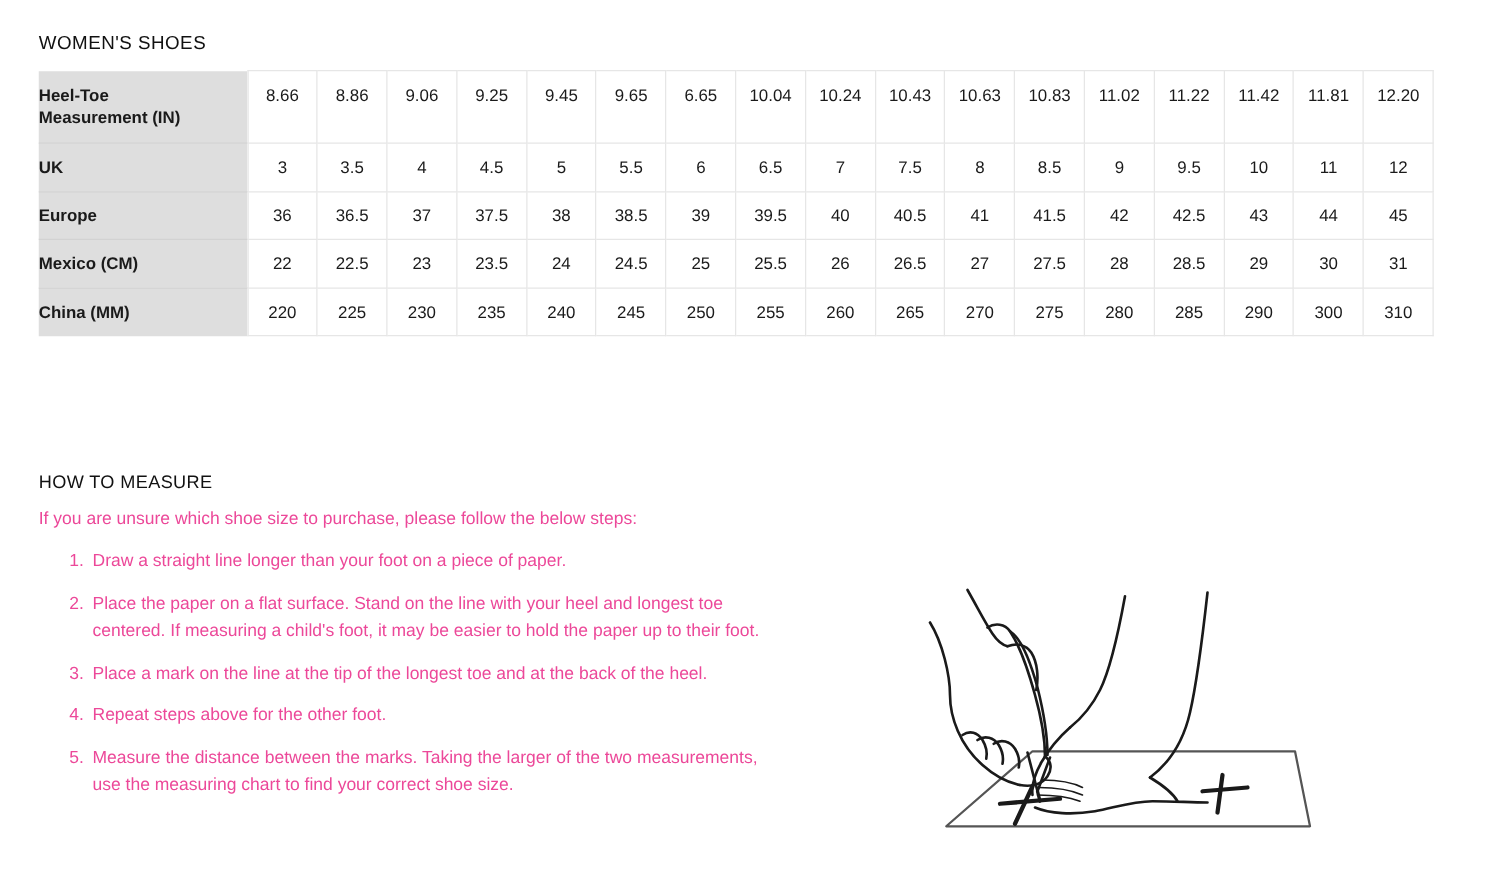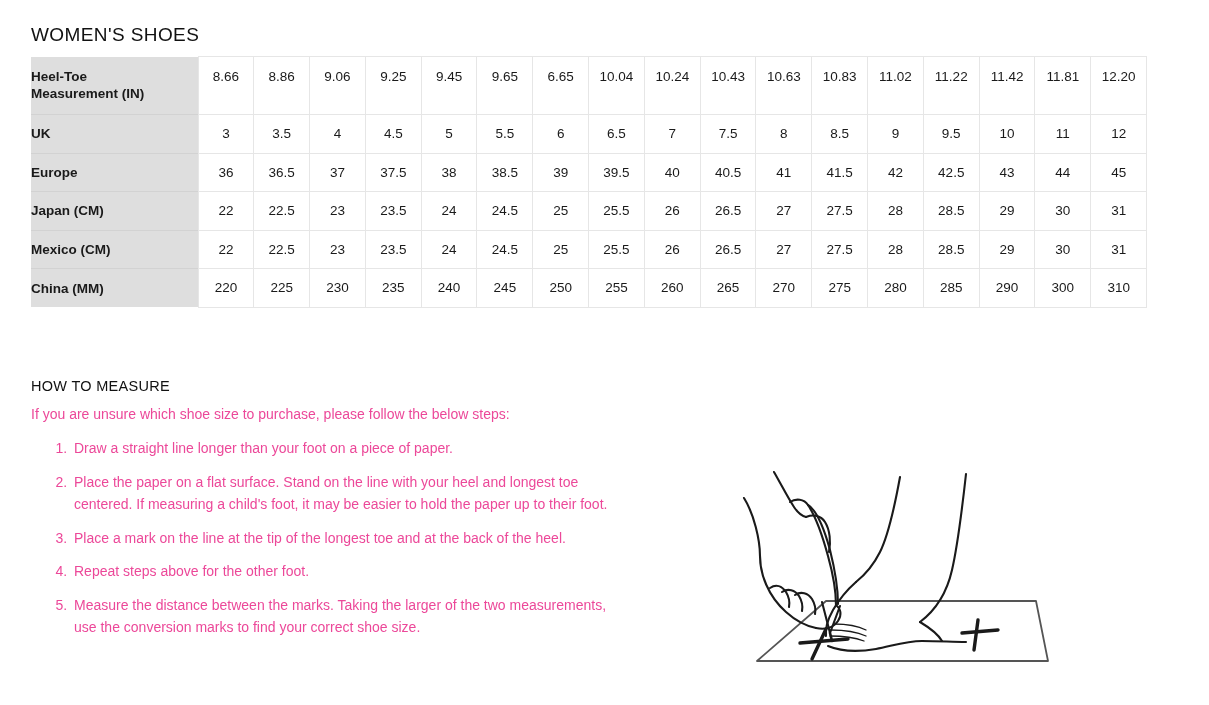--- a/index.html
+++ b/index.html
@@ -15,21 +15,21 @@
     color: #1a1a1a;
     overflow: hidden;
     position: relative;
   }
 
   
   .page-title {
     position: absolute;
     left: 31px;
     top: 25px;
-    font-size: 19px;
+    font-size: 15px;
     font-weight: 400;
     letter-spacing: 0.4px;
     color: #111111;
     line-height: 20px;
     white-space: nowrap;
   }
 
   
   .size-table-wrap {
     position: absolute;
@@ -230,40 +230,20 @@
         <td class="data-cell">40.5</td>
         <td class="data-cell">41</td>
         <td class="data-cell">41.5</td>
         <td class="data-cell">42</td>
         <td class="data-cell">42.5</td>
         <td class="data-cell">43</td>
         <td class="data-cell">44</td>
         <td class="data-cell">45</td>
       </tr>
 
-      <tr class="data-row">
-        <th class="row-label">Japan (CM)</th>
-        <td class="data-cell">22</td>
-        <td class="data-cell">22.5</td>
-        <td class="data-cell">23</td>
-        <td class="data-cell">23.5</td>
-        <td class="data-cell">24</td>
-        <td class="data-cell">24.5</td>
-        <td class="data-cell">25</td>
-        <td class="data-cell">25.5</td>
-        <td class="data-cell">26</td>
-        <td class="data-cell">26.5</td>
-        <td class="data-cell">27</td>
-        <td class="data-cell">27.5</td>
-        <td class="data-cell">28</td>
-        <td class="data-cell">28.5</td>
-        <td class="data-cell">29</td>
-        <td class="data-cell">30</td>
-        <td class="data-cell">31</td>
-      </tr>
 
       <tr class="data-row">
         <th class="row-label">Mexico (CM)</th>
         <td class="data-cell">22</td>
         <td class="data-cell">22.5</td>
         <td class="data-cell">23</td>
         <td class="data-cell">23.5</td>
         <td class="data-cell">24</td>
         <td class="data-cell">24.5</td>
         <td class="data-cell">25</td>
@@ -306,21 +286,21 @@
 
 <div class="howto-title">HOW TO MEASURE</div>
 
 <div class="howto-intro">If you are unsure which shoe size to purchase, please follow the below steps:</div>
 
 <ol class="howto-steps">
   <li>Draw a straight line longer than your foot on a piece of paper.</li>
   <li>Place the paper on a flat surface. Stand on the line with your heel and longest toe centered. If measuring a child's foot, it may be easier to hold the paper up to their foot.</li>
   <li>Place a mark on the line at the tip of the longest toe and at the back of the heel.</li>
   <li>Repeat steps above for the other foot.</li>
-  <li>Measure the distance between the marks. Taking the larger of the two measurements, use the conversion marks to find your correct shoe size.</li>
+  <li>Measure the distance between the marks. Taking the larger of the two measurements, use the measuring chart to find your correct shoe size.</li>
 </ol>
 
 <div class="illustration">
   <svg viewBox="0 0 340 220" xmlns="http://www.w3.org/2000/svg">
     <g fill="none" stroke="#1a1a1a" stroke-width="2.1" stroke-linecap="round" stroke-linejoin="round">
 
       <path d="M 96 149 L 306 149 L 318 209 L 27 209 Z" stroke="#555555" stroke-width="1.8"></path>
 
       <path d="M 14 46 C 24 62 30 88 30 104 C 30 122 38 144 56 160 C 66 169 76 174 86 176"></path>
 

